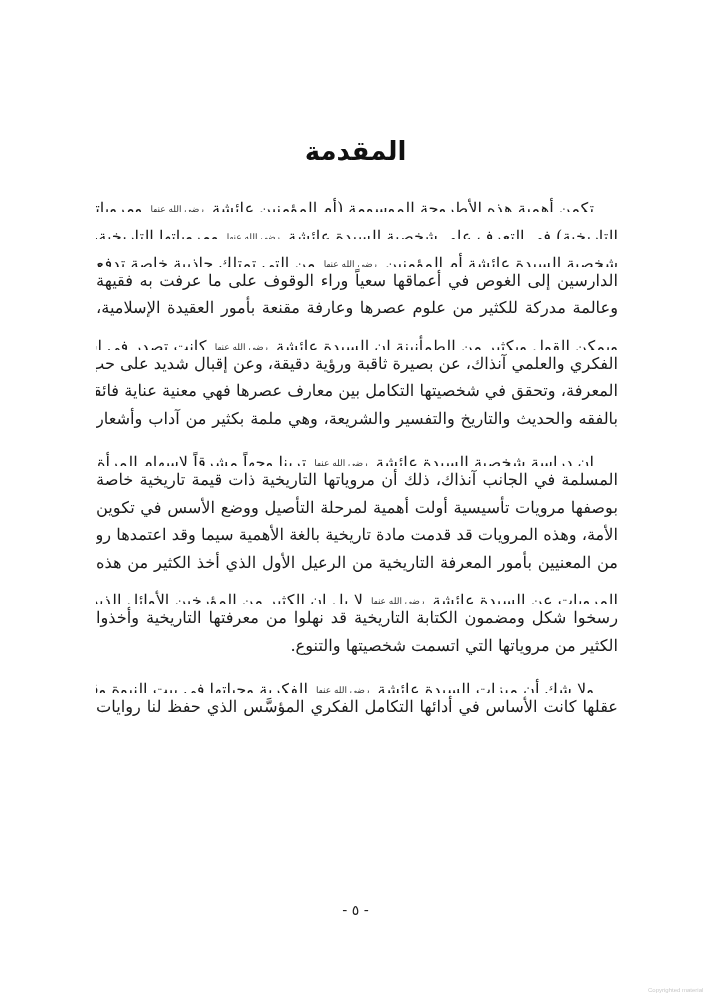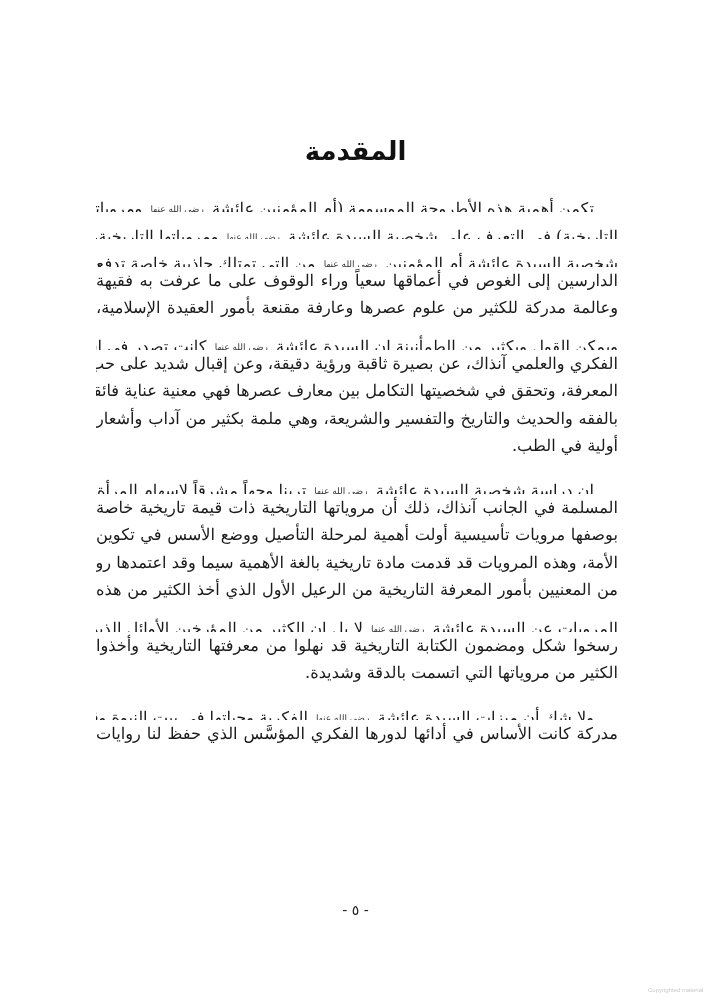--- a/index.html
+++ b/index.html
@@ -46,34 +46,33 @@
       <div>
         <span class="line indent">تكمن أهمية هذه الأطروحة الموسومة (أم المؤمنين عائشة <span class="honor">رضي الله عنها</span> ومروياتها</span>
         <span class="line">التاريخية) في التعرف على شخصية السيدة عائشة <span class="honor">رضي الله عنها</span> ومروياتها التاريخية، إذ تعد</span>
         <span class="line">شخصية السيدة عائشة أم المؤمنين <span class="honor">رضي الله عنها</span> من التي تمتلك جاذبية خاصة تدفع</span>
         <span class="line">الدارسين إلى الغوص في أعماقها سعياً وراء الوقوف على ما عرفت به فقيهة</span>
         <span class="line">وعالمة مدركة للكثير من علوم عصرها وعارفة مقنعة بأمور العقيدة الإسلامية،</span>
         <span class="line">ويمكن القول وبكثير من الطمأنينة إن السيدة عائشة <span class="honor">رضي الله عنها</span> كانت تصدر في إسهامها</span>
         <span class="line">الفكري والعلمي آنذاك، عن بصيرة ثاقبة ورؤية دقيقة، وعن إقبال شديد على حب</span>
         <span class="line">المعرفة، وتحقق في شخصيتها التكامل بين معارف عصرها فهي معنية عناية فائقة</span>
         <span class="line">بالفقه والحديث والتاريخ والتفسير والشريعة، وهي ملمة بكثير من آداب وأشعار</span>
-        <span class="line last">أولية في الطب.</span>
       </div>
       <div class="para-gap"></div>
       <div>
         <span class="line indent">إن دراسة شخصية السيدة عائشة <span class="honor">رضي الله عنها</span> ترينا وجهاً مشرقاً لإسهام المرأة العربية</span>
         <span class="line">المسلمة في الجانب آنذاك، ذلك أن مروياتها التاريخية ذات قيمة تاريخية خاصة</span>
         <span class="line">بوصفها مرويات تأسيسية أولت أهمية لمرحلة التأصيل ووضع الأسس في تكوين</span>
         <span class="line">الأمة، وهذه المرويات قد قدمت مادة تاريخية بالغة الأهمية سيما وقد اعتمدها رواد</span>
         <span class="line">من المعنيين بأمور المعرفة التاريخية من الرعيل الأول الذي أخذ الكثير من هذه</span>
         <span class="line">المرويات عن السيدة عائشة <span class="honor">رضي الله عنها</span> لا بل إن الكثير من المؤرخين الأوائل الذين</span>
         <span class="line">رسخوا شكل ومضمون الكتابة التاريخية قد نهلوا من معرفتها التاريخية وأخذوا</span>
-        <span class="line last">الكثير من مروياتها التي اتسمت بالدقة وشديدة.</span>
+        <span class="line last">الكثير من مروياتها التي اتسمت شخصيتها والتنوع.</span>
       </div>
       <div class="para-gap"></div>
       <div>
         <span class="line indent">ولا شك أن ميزات السيدة عائشة <span class="honor">رضي الله عنها</span> الفكرية وحياتها في بيت النبوة وقوة</span>
-        <span class="line">مدركة كانت الأساس في أدائها لدورها الفكري المؤسَّس الذي حفظ لنا روايات</span>
+        <span class="line">عقلها كانت الأساس في أدائها التكامل الفكري المؤسَّس الذي حفظ لنا روايات</span>
       </div>
     </div>
   <div class="page-number">- ٥ -</div>
   <div class="watermark">Copyrighted material</div>
 </div>
 
 </body></html>

